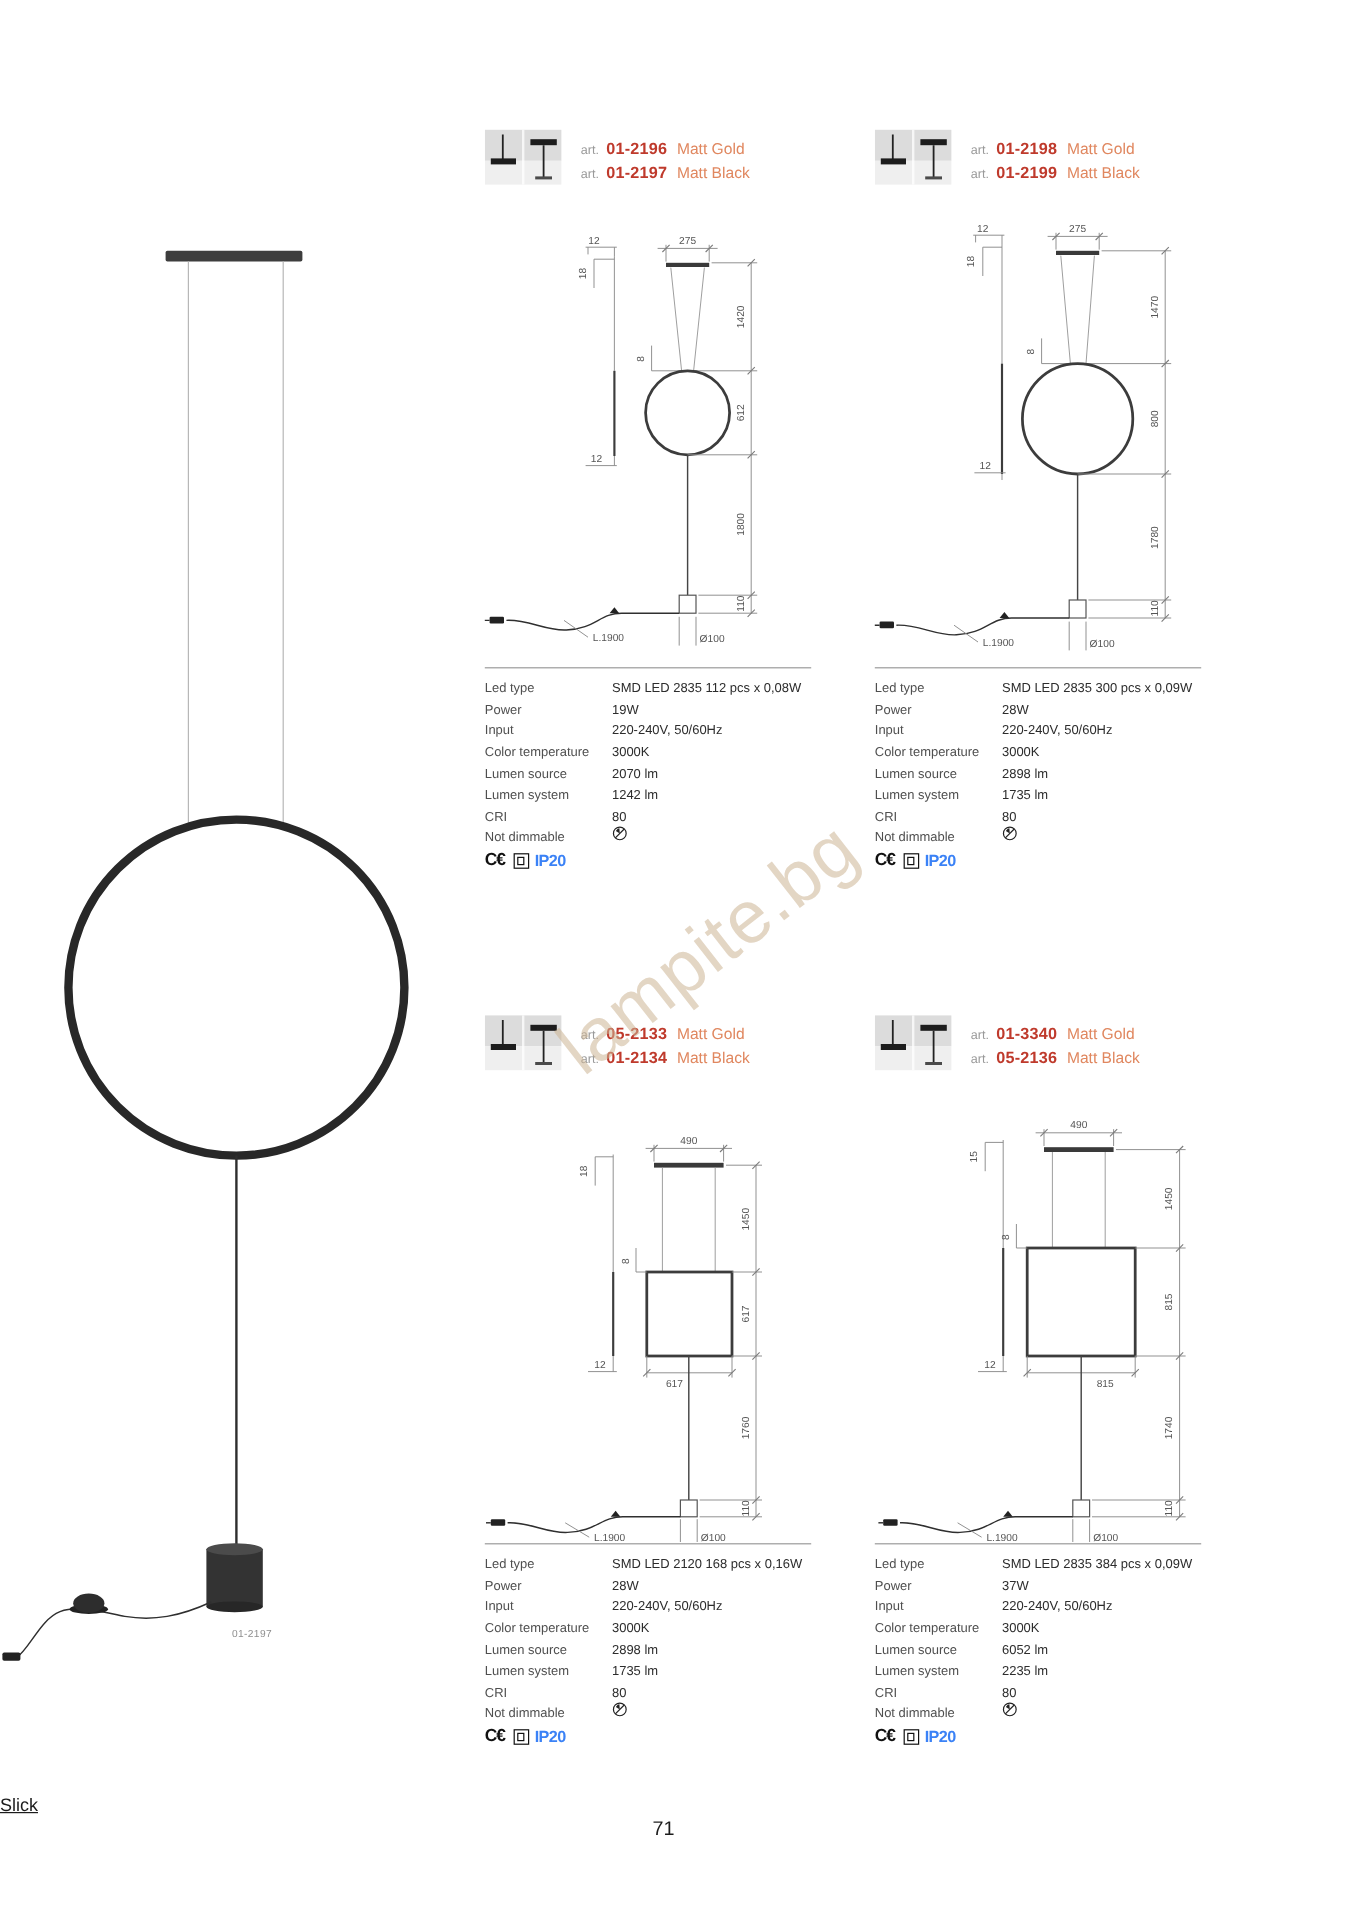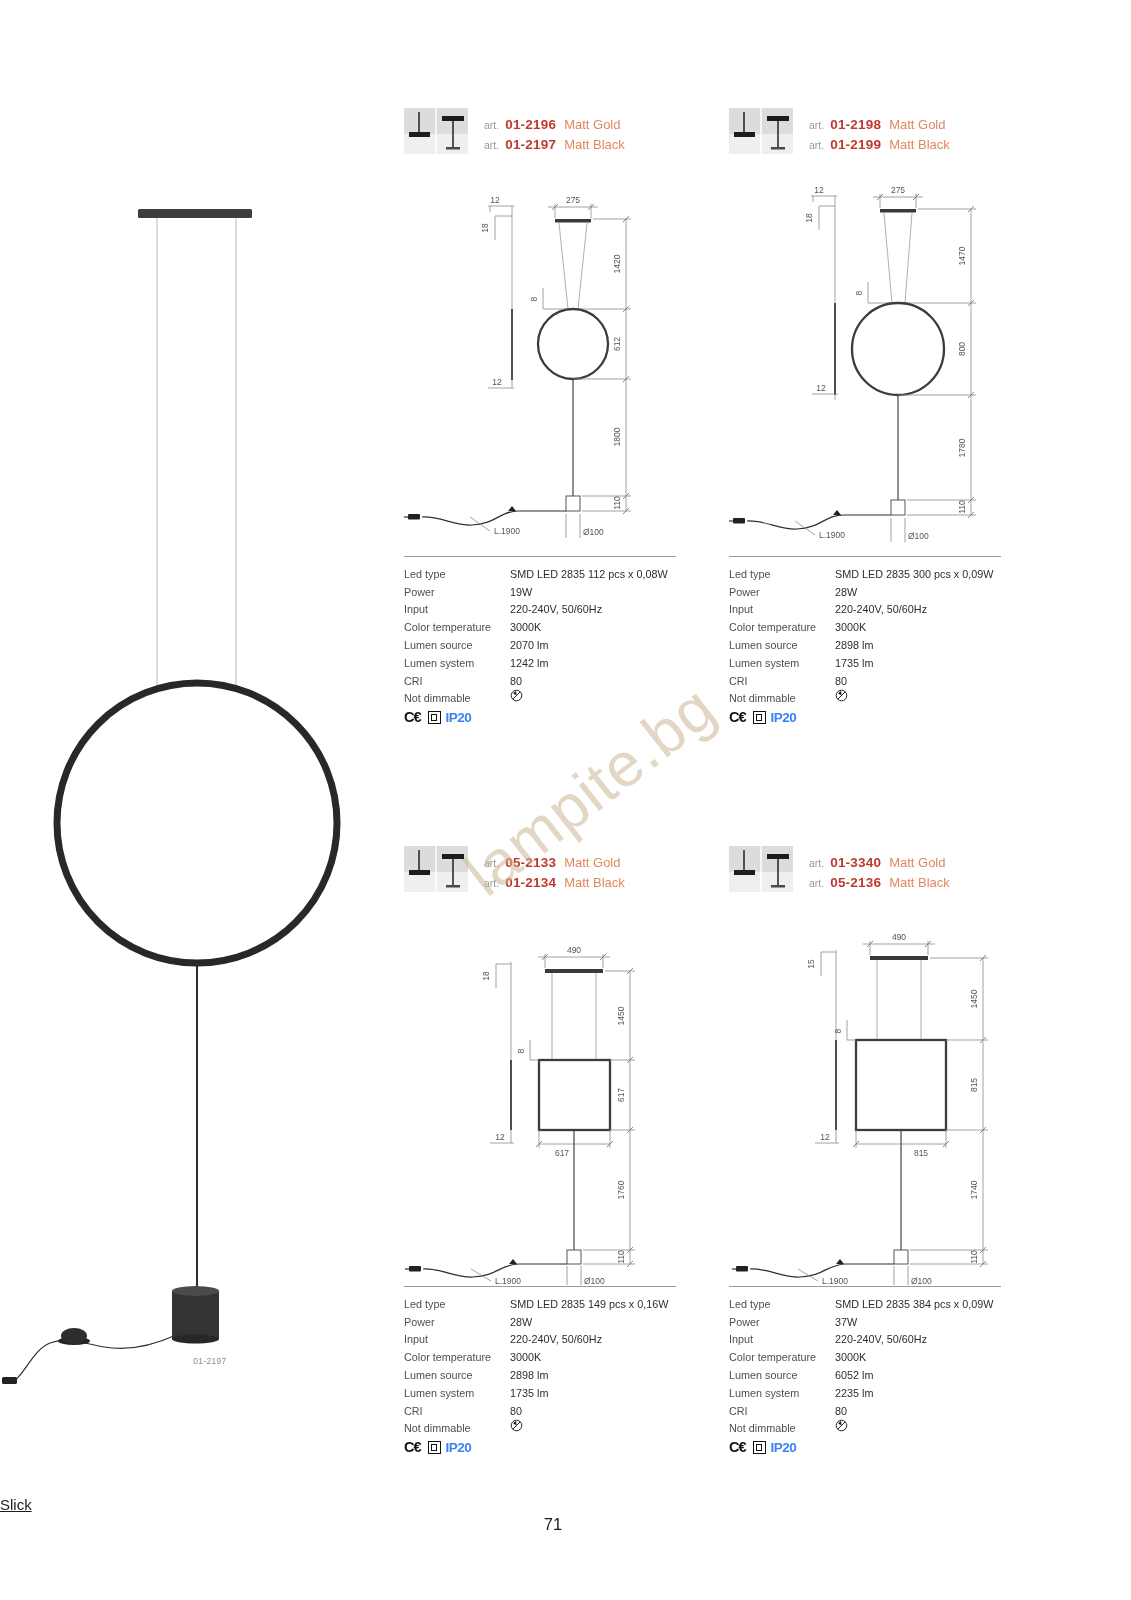--- a/index.html
+++ b/index.html
@@ -462,21 +462,21 @@
   <text x="97" y="372">L.1900</text>
   <line class="dl" x1="169" y1="354" x2="169" y2="373"></line>
     <line class="dl" x1="183" y1="354" x2="183" y2="373"></line>
   <text x="186" y="372">Ø100</text>
 </svg>
 
 <div class="abs specs" style="left:404px;top:1286px">
   <div class="hr"></div>
   <div class="srow">
       <span class="slabel">Led type</span>
-      <span class="sval">SMD LED 2835 149 pcs x 0,16W</span>
+      <span class="sval">SMD LED 2120 168 pcs x 0,16W</span>
     </div>
   <div class="srow">
       <span class="slabel">Power</span>
       <span class="sval">28W</span>
     </div>
   <div class="srow">
       <span class="slabel">Input</span>
       <span class="sval">220-240V, 50/60Hz</span>
     </div>
   <div class="srow">

